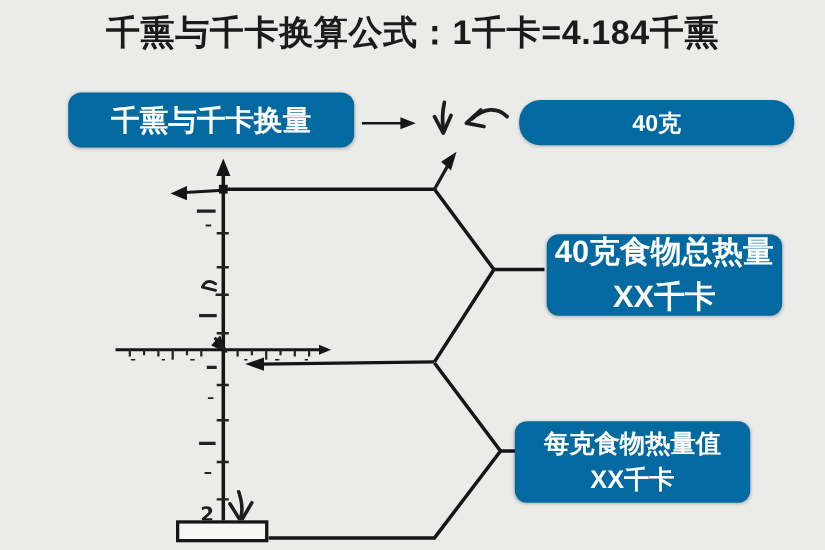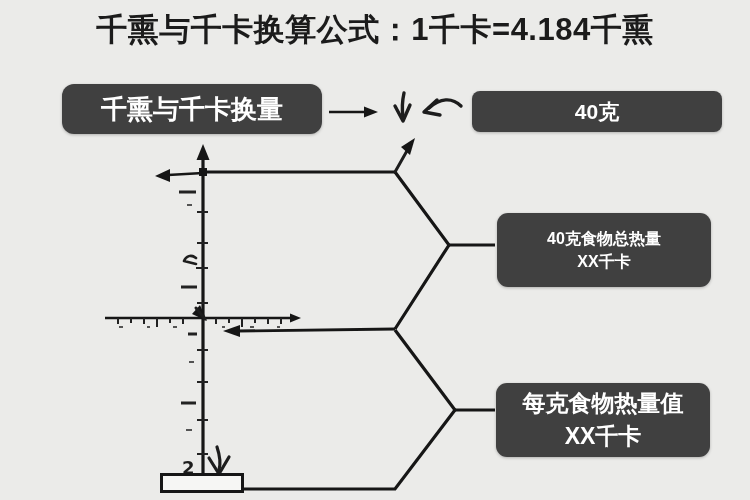--- a/index.html
+++ b/index.html
@@ -5,28 +5,28 @@
   html,body{margin:0;padding:0;}
   body{background:#9a9a9a;font-family:"Liberation Sans","DejaVu Sans",sans-serif;}
   .canvas{
     position:relative;width:750px;height:500px;background:#ebebe9;overflow:hidden;
   }
   .title{
     position:absolute;left:0;top:9px;width:100%;text-align:center;
     font-size:31px;font-weight:bold;color:#1b1b1b;letter-spacing:0.5px;
   }
   .bluebox{
-    position:absolute;background:#404040;color:#ffffff;font-weight:bold;
+    position:absolute;background:#0369a1;color:#ffffff;font-weight:bold;
     display:flex;flex-direction:column;align-items:center;justify-content:center;
     text-align:center;box-shadow:0 1px 3px rgba(0,0,0,0.25);
   }
   .box-start{left:62px;top:84px;width:260px;height:50px;border-radius:12px;font-size:26px;}
-  .box-weight{left:472px;top:91px;width:250px;height:41px;border-radius:8px;font-size:21px;}
-  .box-total{left:497px;top:213px;width:214px;height:74px;border-radius:11px;font-size:16px;line-height:1.45;}
-  .box-pergram{left:496px;top:383px;width:214px;height:74px;border-radius:11px;font-size:23px;line-height:1.45;}
+  .box-weight{left:472px;top:91px;width:250px;height:41px;border-radius:19px;font-size:21px;}
+  .box-total{left:497px;top:213px;width:214px;height:74px;border-radius:11px;font-size:28px;line-height:1.45;}
+  .box-pergram{left:468px;top:383px;width:214px;height:74px;border-radius:11px;font-size:23px;line-height:1.45;}
   .bottom-rect{
     position:absolute;left:160px;top:473px;width:84px;height:20px;
     background:#f6f6f4;border:3px solid #161616;box-sizing:border-box;
   }
   svg.overlay{position:absolute;left:0;top:0;}
   .ln{stroke:#161616;fill:none;}
   .hd{stroke:#1d1d1d;fill:none;stroke-linecap:round;stroke-linejoin:round;}
   .ah{fill:#161616;stroke:none;}
   .tick{stroke:#222;fill:none;}
   .axis-num{font-family:"DejaVu Sans",sans-serif;font-size:18px;font-weight:bold;fill:#1d1d1d;}

